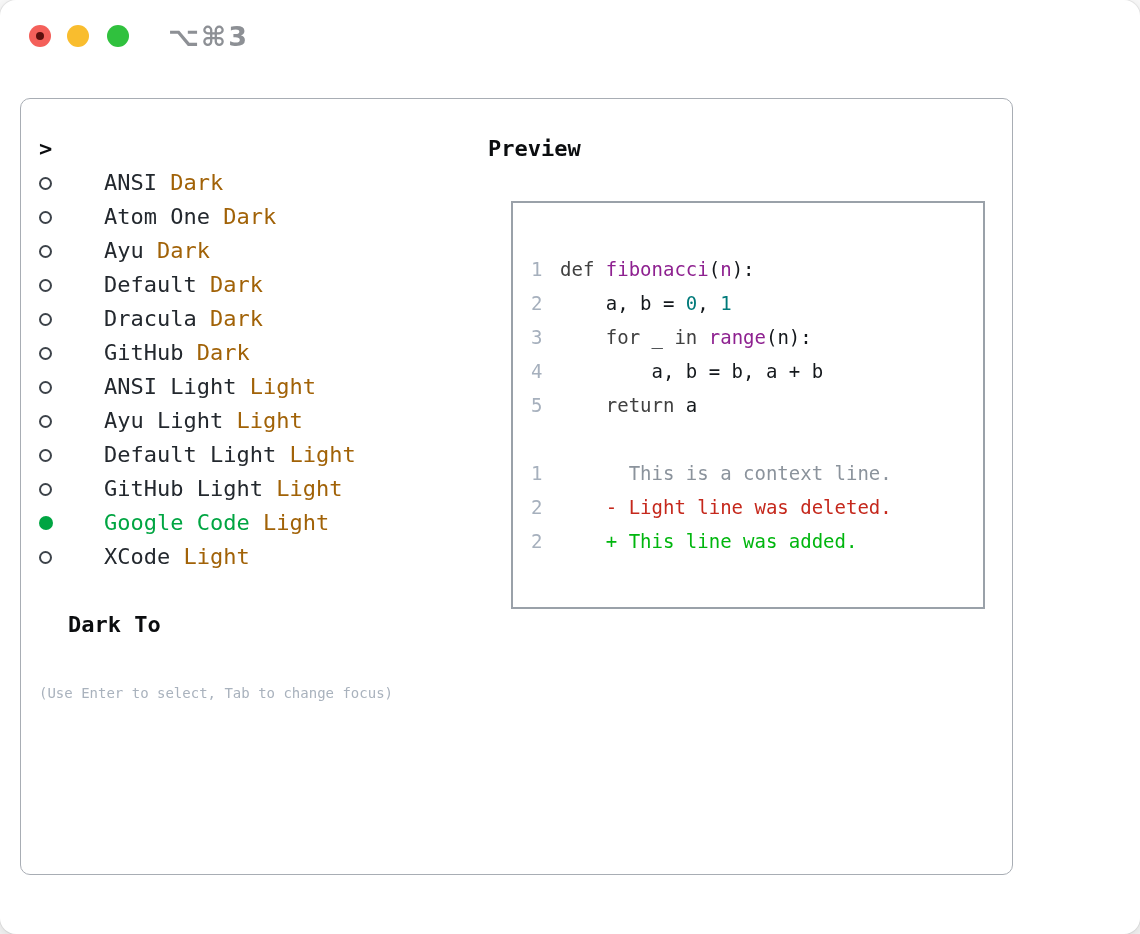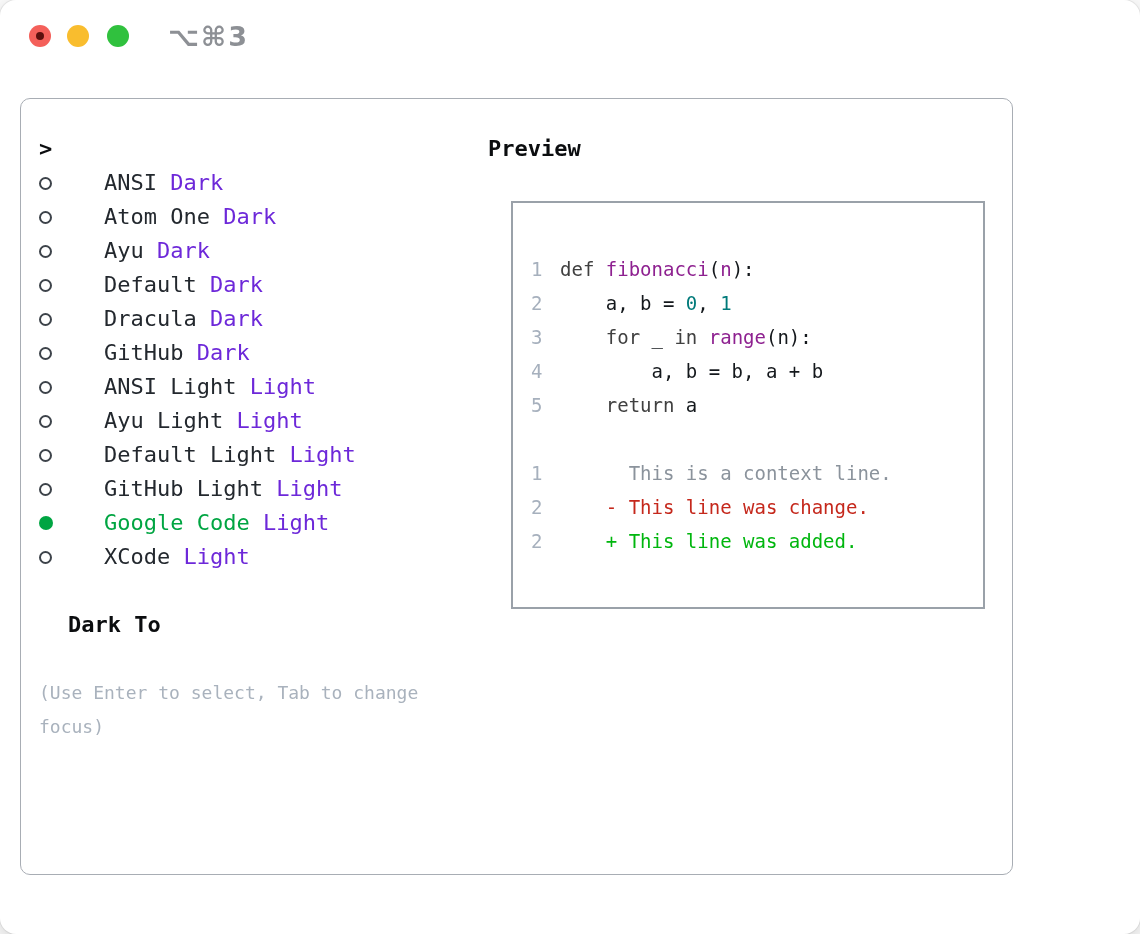--- a/index.html
+++ b/index.html
@@ -44,28 +44,28 @@
   .bullet-col { width:29px; display:flex; align-items:center; flex:0 0 29px; }
   .circle {
     width:13px; height:13px; border-radius:50%;
     border:2px solid #3d434a; background:transparent;
   }
   .circle.filled { border:none; width:14px; height:14px; background:#00a542; }
   .prompt { width:29px; flex:0 0 29px; font-weight:bold; color:#0b0d0f; }
   .hdr { font-weight:bold; color:#0b0d0f; }
   .theme-name { color:#23282e;margin-left:36px; }
   .theme-name.sel { color:#00a542; }
-  .variant { color:#6d28d9; }
+  .variant { color:#a16207; }
   .spacer { height:34px; }
   .apply-hdr { padding-left:29px; font-weight:bold; color:#0b0d0f; height:34px; line-height:34px; }
   .opt-label { color:#23282e; }
   .opt-label.sel { color:#00a542; }
   .hint {
     margin-top:34px; color:#a9b2bd; width:420px;
-    font-size:18px; line-height:34px;
+    font-size:14px; line-height:34px;
   }
 
   
   .preview-title {
     position:absolute; left:467px; top:33px; height:34px; line-height:34px;
     font-size:22px; font-weight:bold; color:#0b0d0f;
   }
   .preview-box {
     position:absolute; left:490px; top:102px; width:474px; height:408px;
     background:#ffffff; border:2px solid #9aa1a9;
@@ -130,19 +130,19 @@
       <div id="code-lines">
           <div class="pline"><span class="ln">1</span><span class="tok kw">def</span><span class="tok pl"> </span><span class="tok fn">fibonacci</span><span class="tok pl">(</span><span class="tok fn">n</span><span class="tok pl">):</span></div>
           <div class="pline"><span class="ln">2</span><span class="tok pl">    a, b = </span><span class="tok nm">0</span><span class="tok pl">, </span><span class="tok nm">1</span></div>
           <div class="pline"><span class="ln">3</span><span class="tok pl">    </span><span class="tok kw">for</span><span class="tok pl"> _ </span><span class="tok kw">in</span><span class="tok pl"> </span><span class="tok fn">range</span><span class="tok pl">(n):</span></div>
           <div class="pline"><span class="ln">4</span><span class="tok pl">        a, b = b, a + b</span></div>
           <div class="pline"><span class="ln">5</span><span class="tok pl">    </span><span class="tok kw">return</span><span class="tok pl"> a</span></div>
         </div>
       <div class="spacer"></div>
       <div id="diff-lines">
           <div class="pline"><span class="ln">1</span><span class="dline context">      This is a context line.</span></div>
-          <div class="pline"><span class="ln">2</span><span class="dline deleted">    - This line was change.</span></div>
+          <div class="pline"><span class="ln">2</span><span class="dline deleted">    - Light line was deleted.</span></div>
           <div class="pline"><span class="ln">2</span><span class="dline added">    + This line was added.</span></div>
         </div>
     </div>
 
   </div>
 </div>
 
 </body></html>

